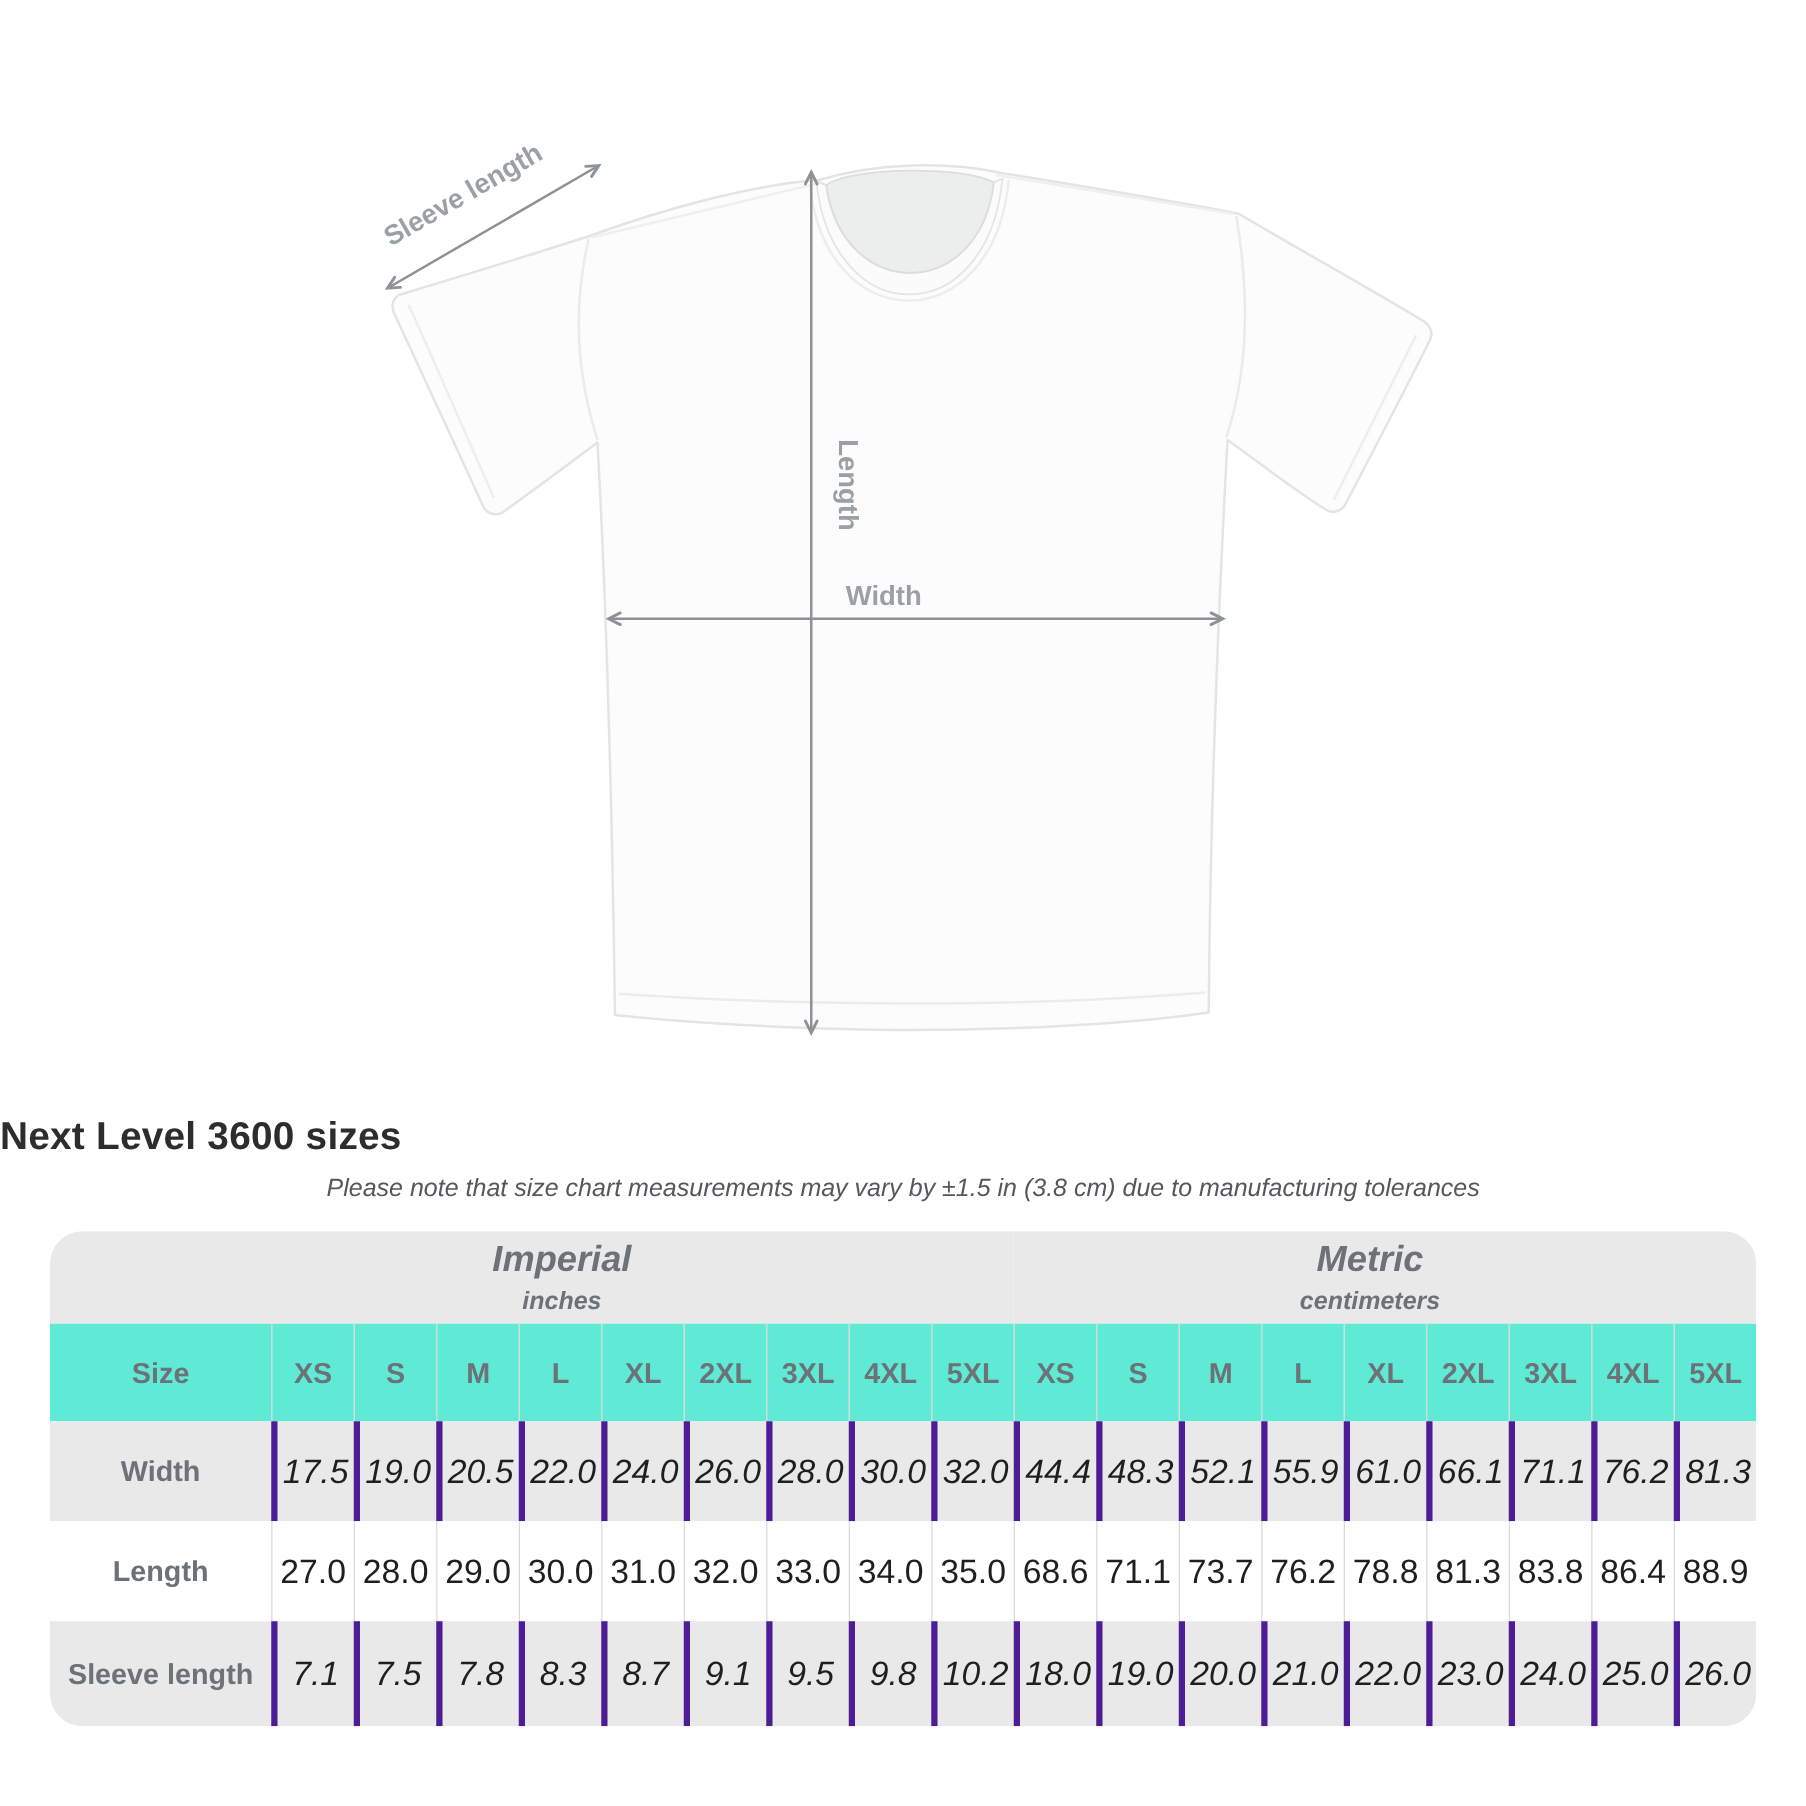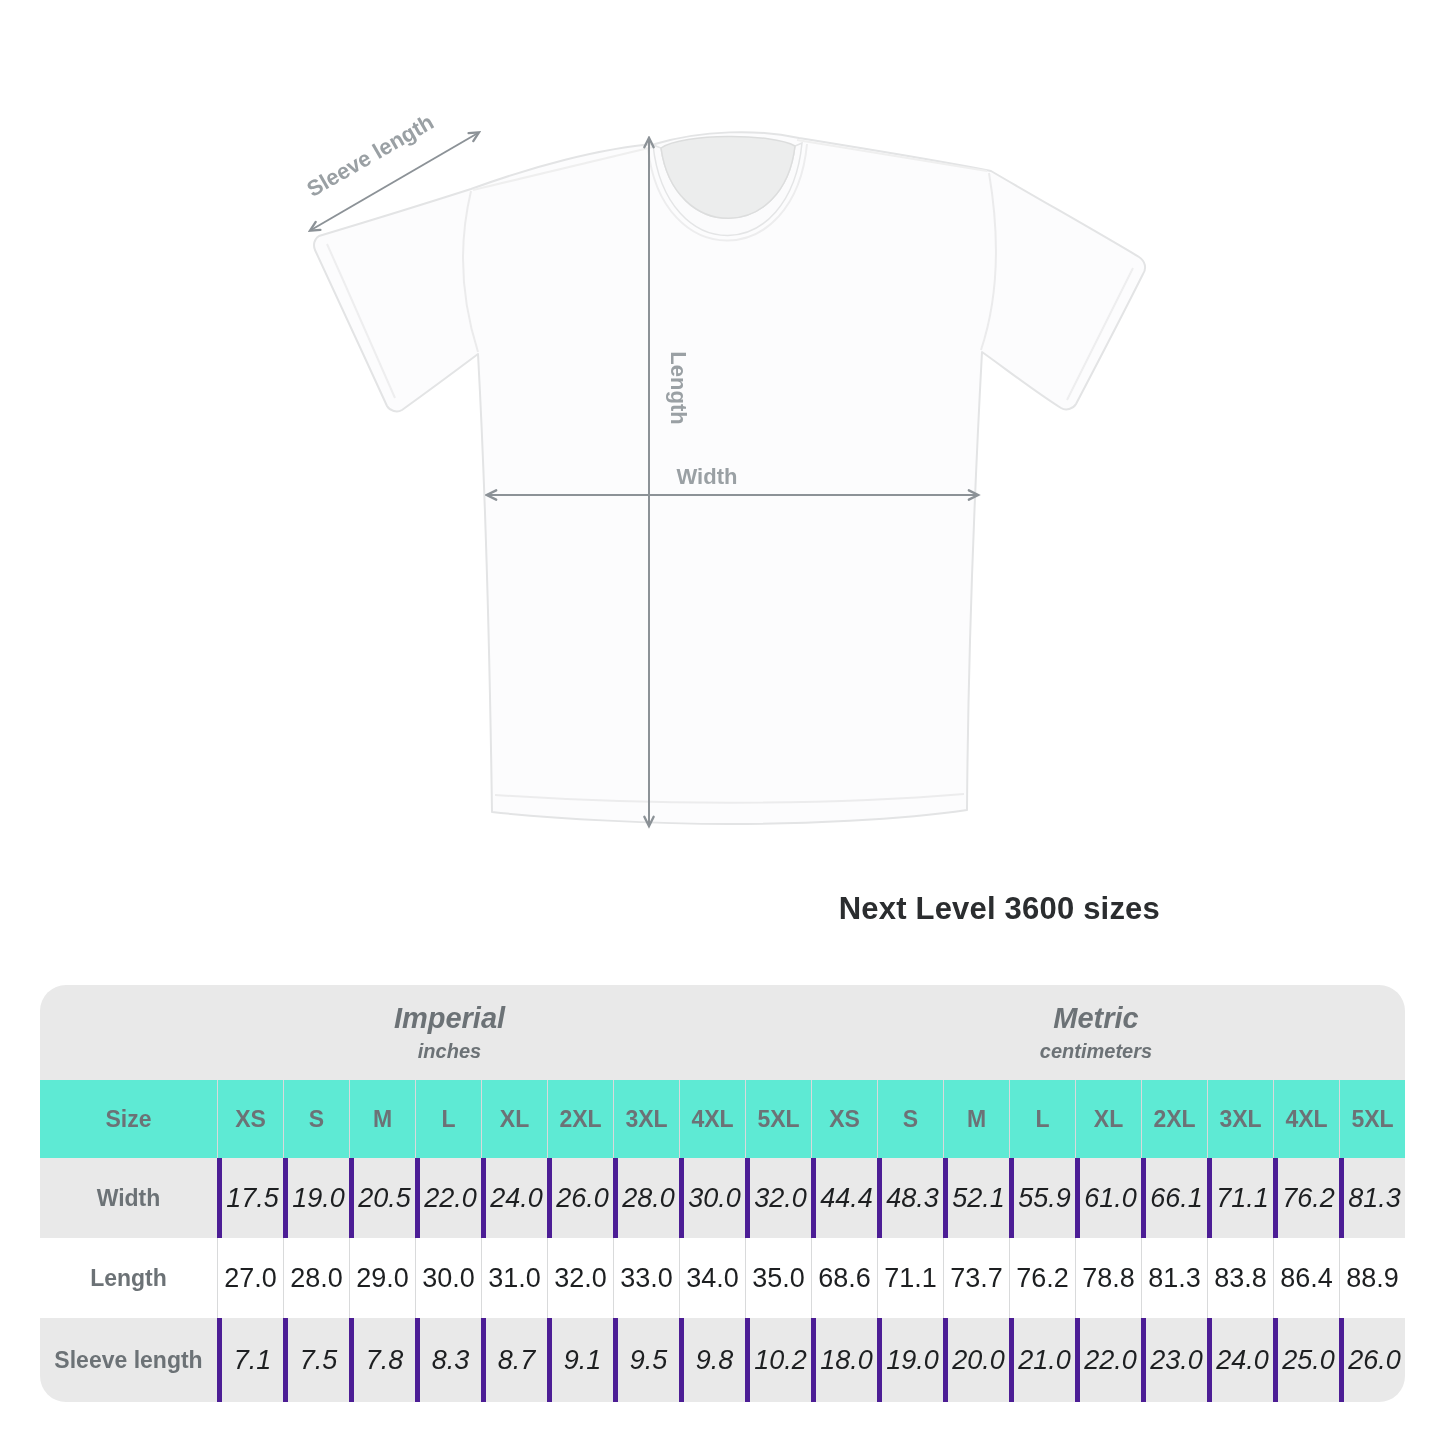--- a/index.html
+++ b/index.html
@@ -4,33 +4,33 @@
 <style>
   * { margin:0; padding:0; box-sizing:border-box; }
   html,body { background:#ffffff; }
   body { font-family:"Liberation Sans", sans-serif; }
   .page { position:relative; width:1445px; height:1445px; background:#ffffff; overflow:hidden; }
 
   
   .shirt-svg { position:absolute; top:0; left:0; }
 
   
-  .chart-title { position:absolute; top:891px; left:0; width:1160px; text-align:right;
+  .chart-title { position:absolute; top:891px; left:0; width:1160px; text-align:left;
                  font-size:31px; font-weight:bold; color:#2b2d2f; letter-spacing:.2px; }
   .chart-subtitle { position:absolute; top:940px; left:0; width:1445px; text-align:center;
                     font-size:20px; font-style:italic; color:#54585b; }
 
   
   .table-wrap { position:absolute; top:985px; left:40px; width:1365px; border-radius:26px; overflow:hidden; }
   table { width:1365px; border-collapse:separate; border-spacing:0; table-layout:fixed; }
   col.col-label { width:177px; }
 
   th, td { text-align:center; vertical-align:middle; font-weight:normal; padding:0; }
 
-  .band-row th { height:95px; background:#e9e9e9; }
+  .band-row th { height:74px; background:#e9e9e9; }
   .band-imperial { padding-left:48px; }
   .band-metric { padding-right:24px; }
   .unit-label { font-size:29px; font-weight:bold; font-style:italic; color:#6c7276; }
   .unit-sub   { font-size:20px; font-style:italic; color:#6c7276; margin-top:5px;font-weight:bold; }
 
   .size-row th { height:78px; background:#5eead4; font-size:23px; font-weight:bold; color:#6c7276; }
   .size-row th + th { border-left:1px solid #d9dadb; }
 
   tbody tr { height:80px; }
   tbody tr:last-child { height:84px; }
@@ -91,20 +91,21 @@
     <line x1="311" y1="230" x2="478" y2="133" stroke="#8c9297" stroke-width="2" marker-start="url(#ah)" marker-end="url(#ah)"></line>
     <line x1="649" y1="139" x2="649" y2="825" stroke="#8c9297" stroke-width="2" marker-start="url(#ah)" marker-end="url(#ah)"></line>
     <line x1="488" y1="495" x2="977" y2="495" stroke="#8c9297" stroke-width="2" marker-start="url(#ah)" marker-end="url(#ah)"></line>
 
     <text class="diagram-label" transform="translate(374,162) rotate(-30)" text-anchor="middle">Sleeve length</text>
     <text class="diagram-label" transform="translate(671,388) rotate(90)" text-anchor="middle">Length</text>
     <text class="diagram-label" x="707" y="484" text-anchor="middle" font-size="23">Width</text>
   </svg>
 
   <div class="chart-title">Next Level 3600 sizes</div>
+  <div class="chart-subtitle">Please note that size chart measurements may vary by ±1.5 in (3.8 cm) due to manufacturing tolerances</div>
 
   <div class="table-wrap">
     <table>
       <colgroup>
         <col class="col-label">
         <col span="18">
       </colgroup>
       <thead>
         <tr class="band-row">
           <th colspan="10" class="band band-imperial">

